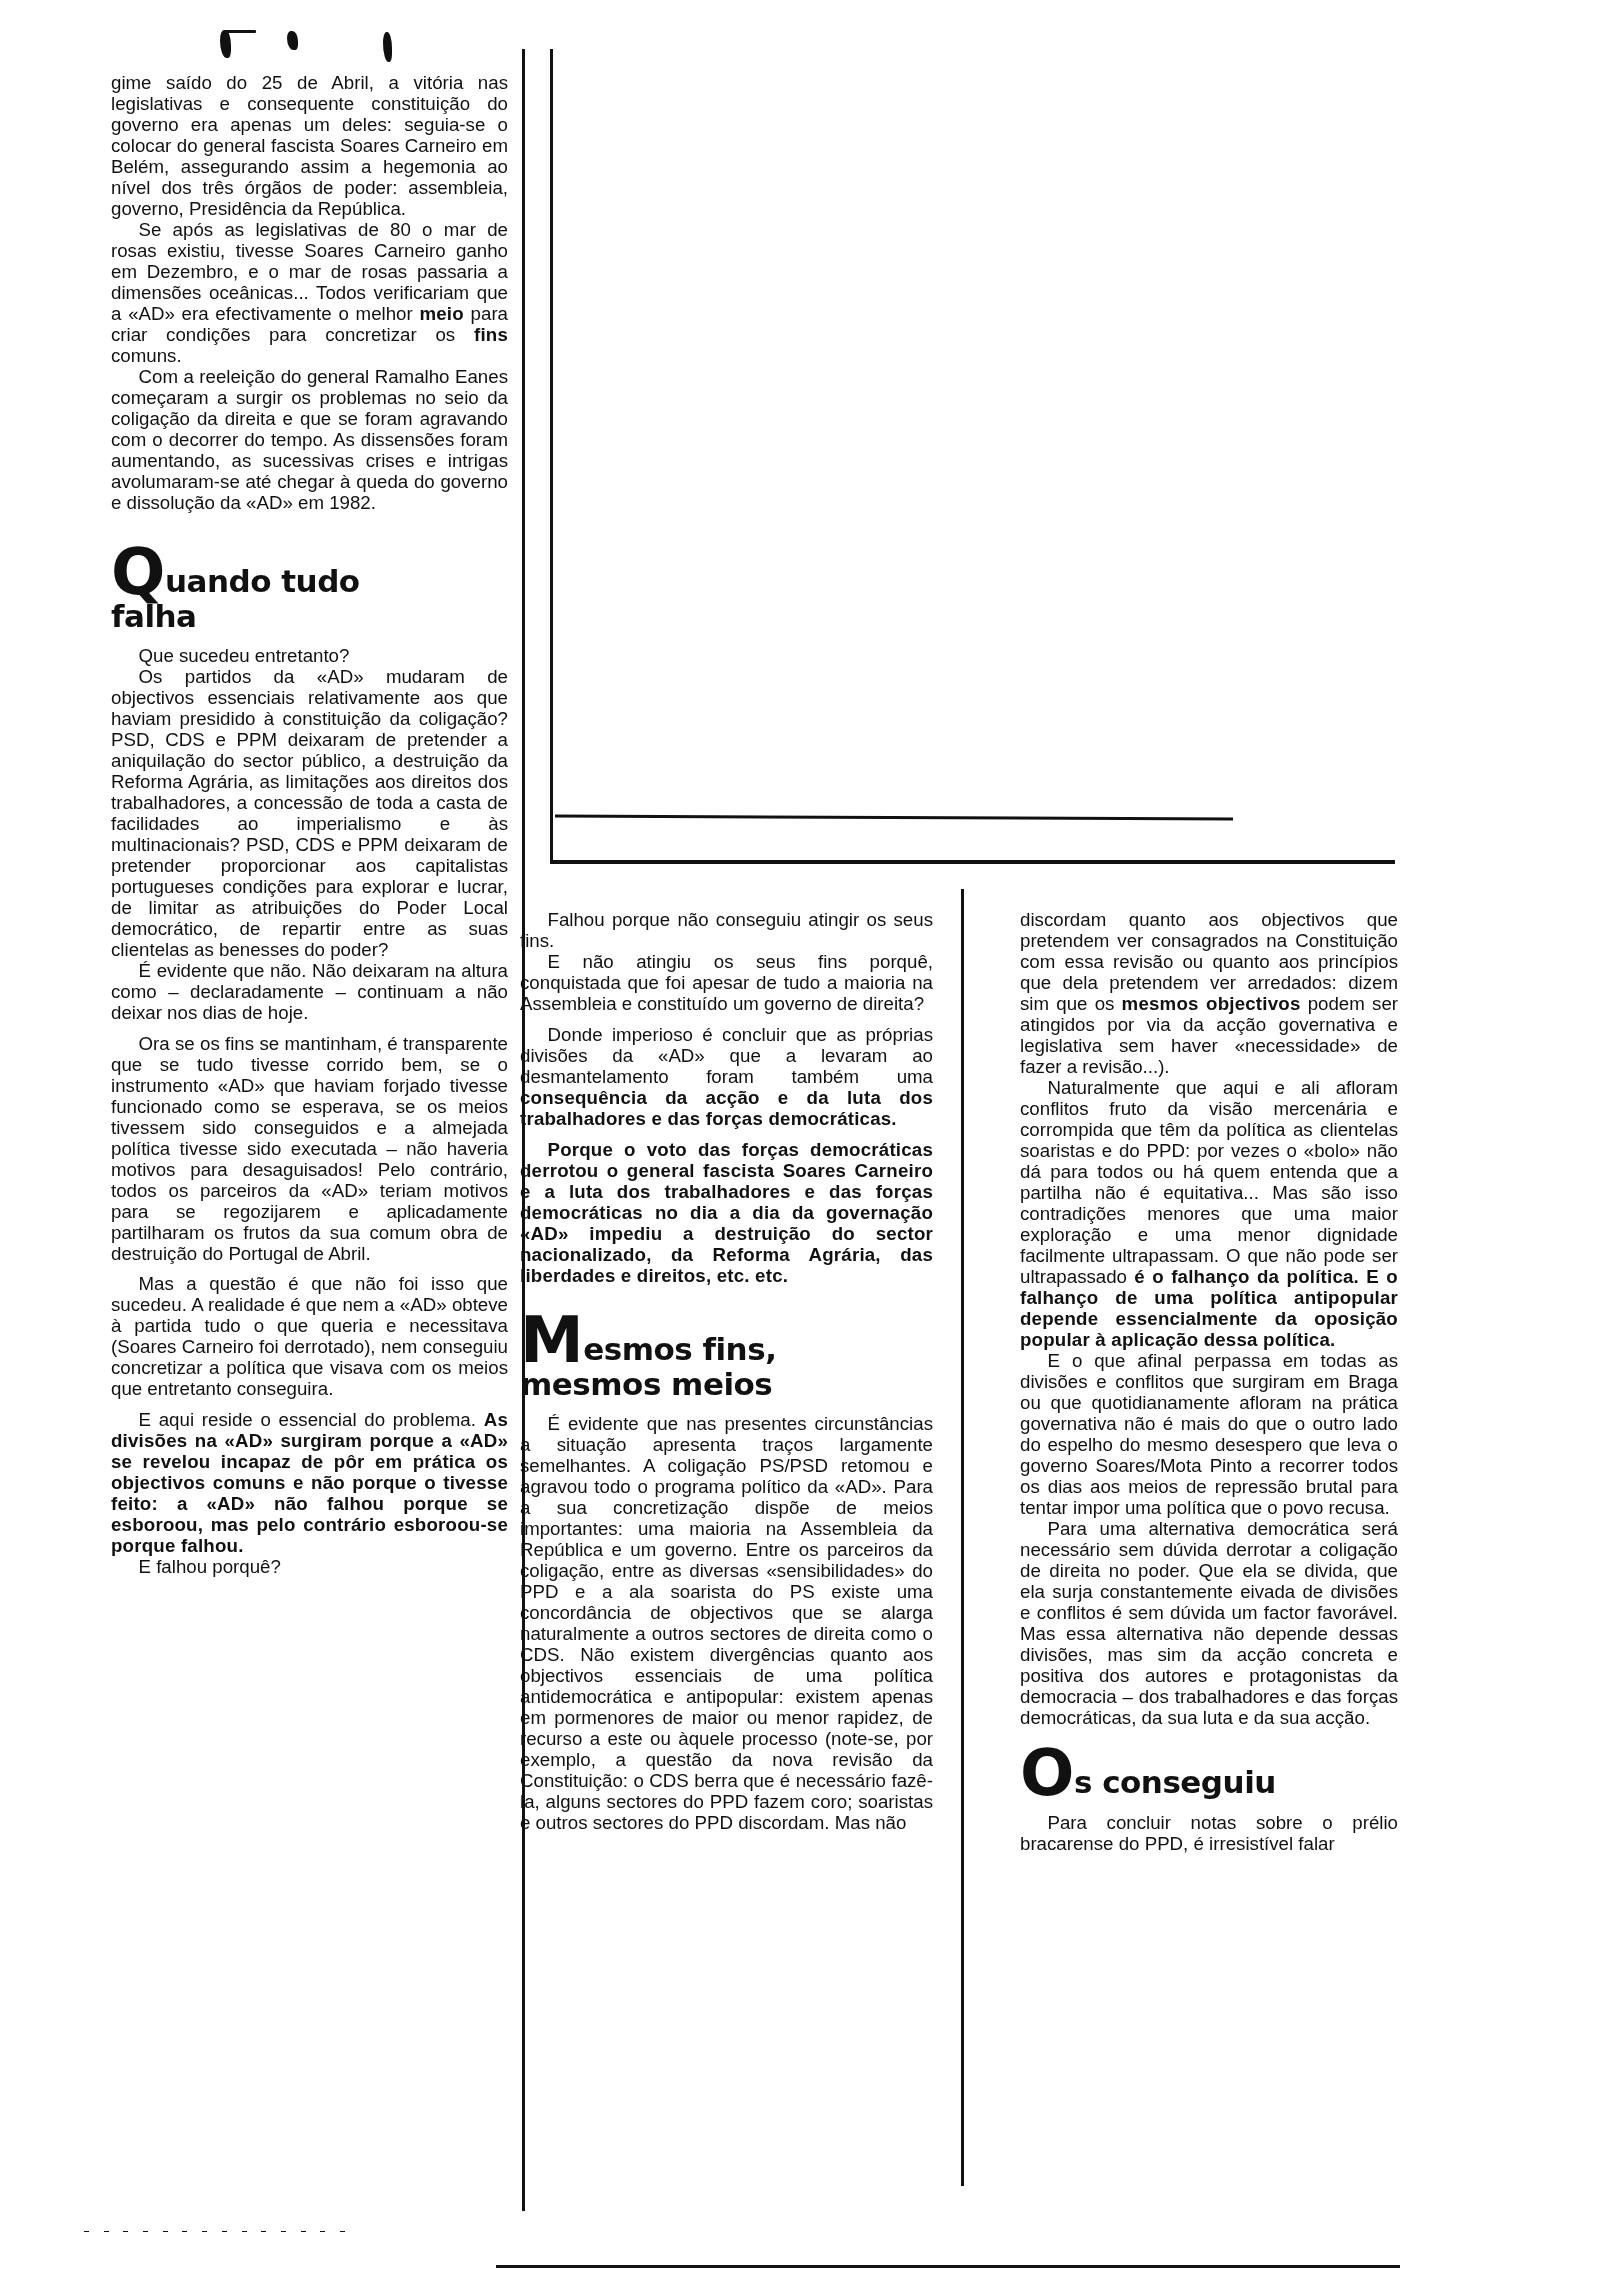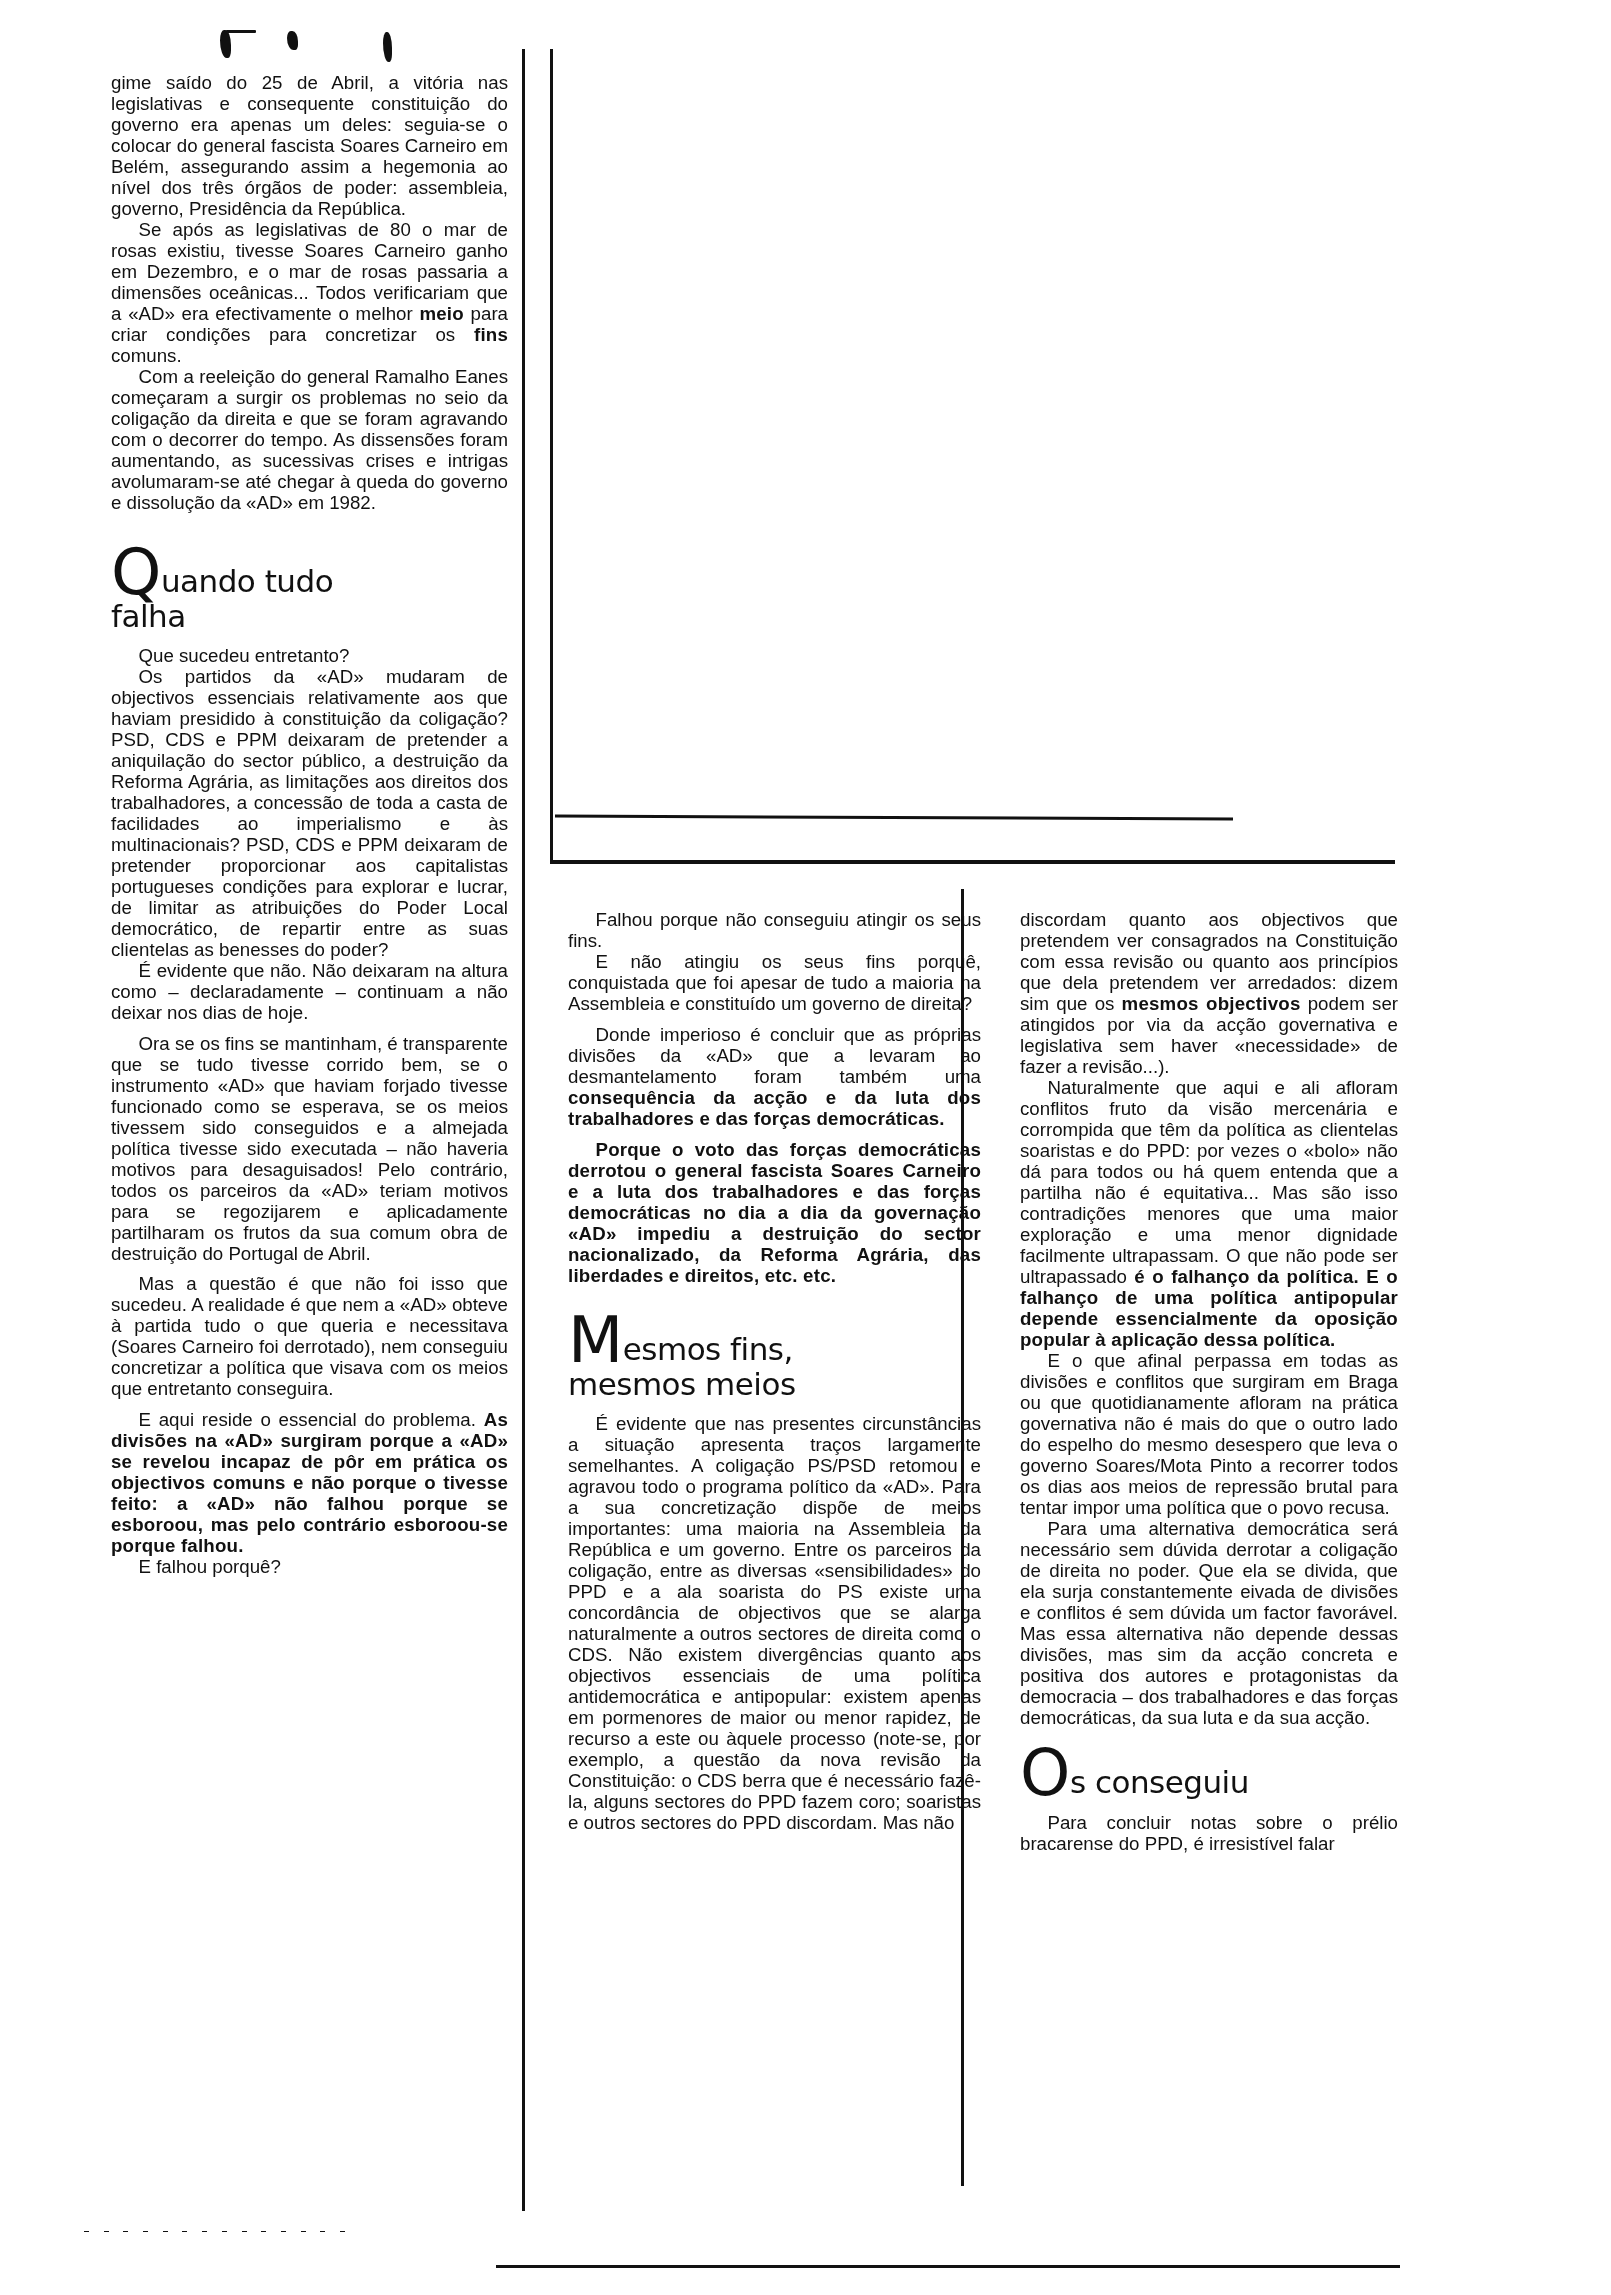--- a/index.html
+++ b/index.html
@@ -2,28 +2,28 @@
 <html style="font-size:7.9px"><head>
 <meta charset="utf-8">
 <style>
   html, body { margin: 0; padding: 0; background: #ffffff; }
   body { width: 1612px; height: 2295px; position: relative; overflow: hidden; color: #111; }
   .col { position: absolute; font-family: "Liberation Sans", sans-serif; font-size: 18.7px; line-height: 21px; text-align: justify; hyphens: manual; }
   .col p { margin: 0; text-indent: 0; }
   .col p.ind { text-indent: 27.5px; }
   .col p.gap { margin-top: 9.8px; }
   .col b { font-weight: 900; letter-spacing: 0.2px; }
-  .hd { font-family: "DejaVu Sans", sans-serif; font-weight: 400; line-height: 1; margin: 17.7px 0 12.8px 0; letter-spacing: -0.5px; }
+  .hd { font-family: "DejaVu Sans", sans-serif; font-weight: 700; line-height: 1; margin: 17.7px 0 12.8px 0; letter-spacing: -0.5px; }
   .hd .cap { font-size: 64px; line-height: 0.8; vertical-align: -2px; }
   .hd .rest { font-size: 31px; }
   .hd .line2 { font-size: 31px; display: block; margin-top: 2.9px; }
   .vrule { position: absolute; background: #111; }
   .hrule { position: absolute; background: #111; }
   #col1 { left: 111px; top: 40px; width: 397px; margin-top: 32px; }
-  #col2 { left: 568px; top: 909px; width: 413px; }
+  #col2 { left: 520px; top: 909px; width: 413px; }
   #col3 { left: 1020px; top: 909px; width: 378px; }
   .blot { position: absolute; background: #111; border-radius: 40% 60% 30% 70%; }
 </style>
 </head>
 <body>
 
 <div class="vrule" style="left:522px; top:49px; width:2.5px; height:2162px;"></div>
 <div class="vrule" style="left:550px; top:49px; width:2.9px; height:813px;"></div>
 <div class="hrule" style="left:555px; top:816px; width:678px; height:2.9px; transform:skewY(0.25deg);"></div>
 <div class="hrule" style="left:550px; top:860px; width:845px; height:3.9px;"></div>

